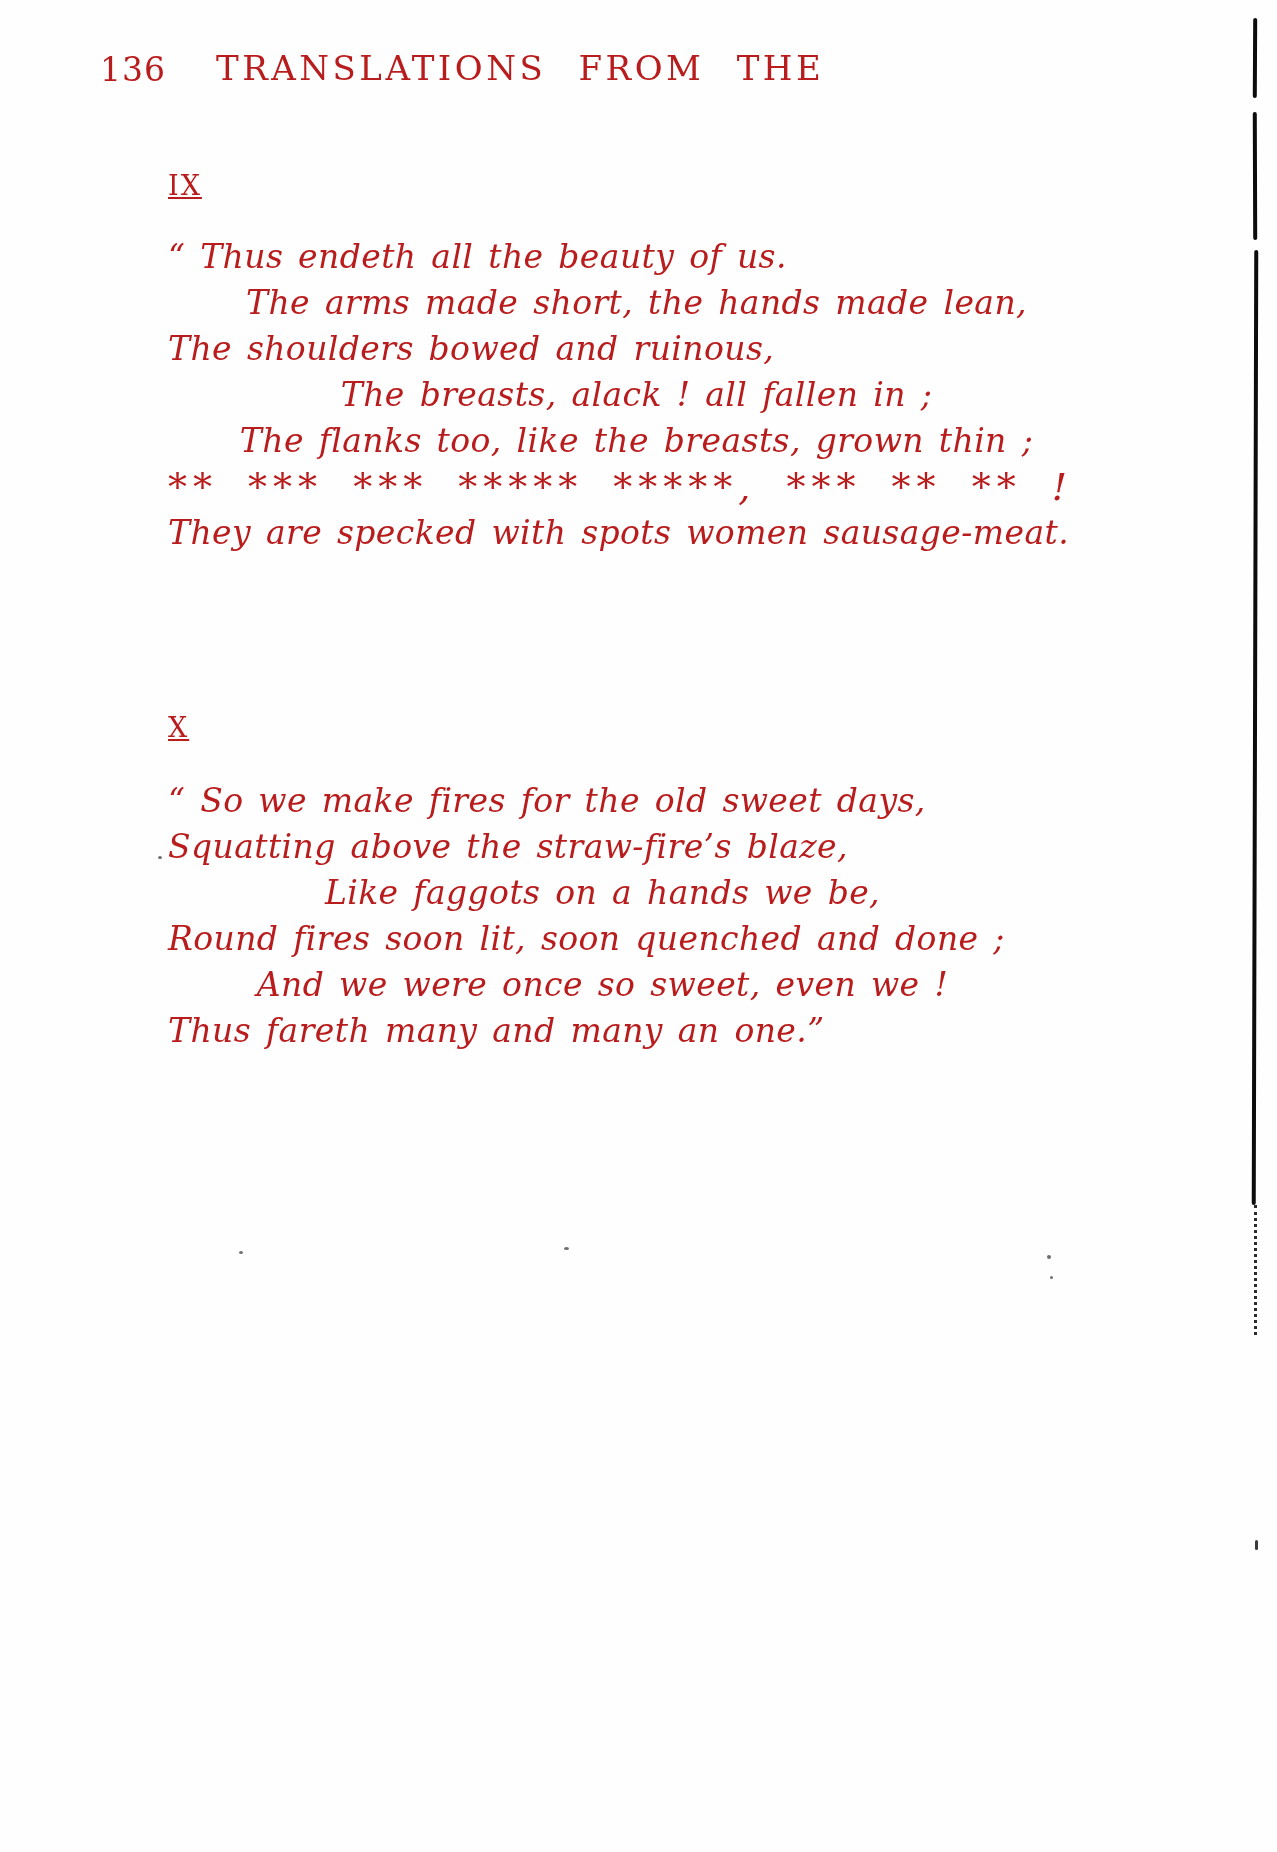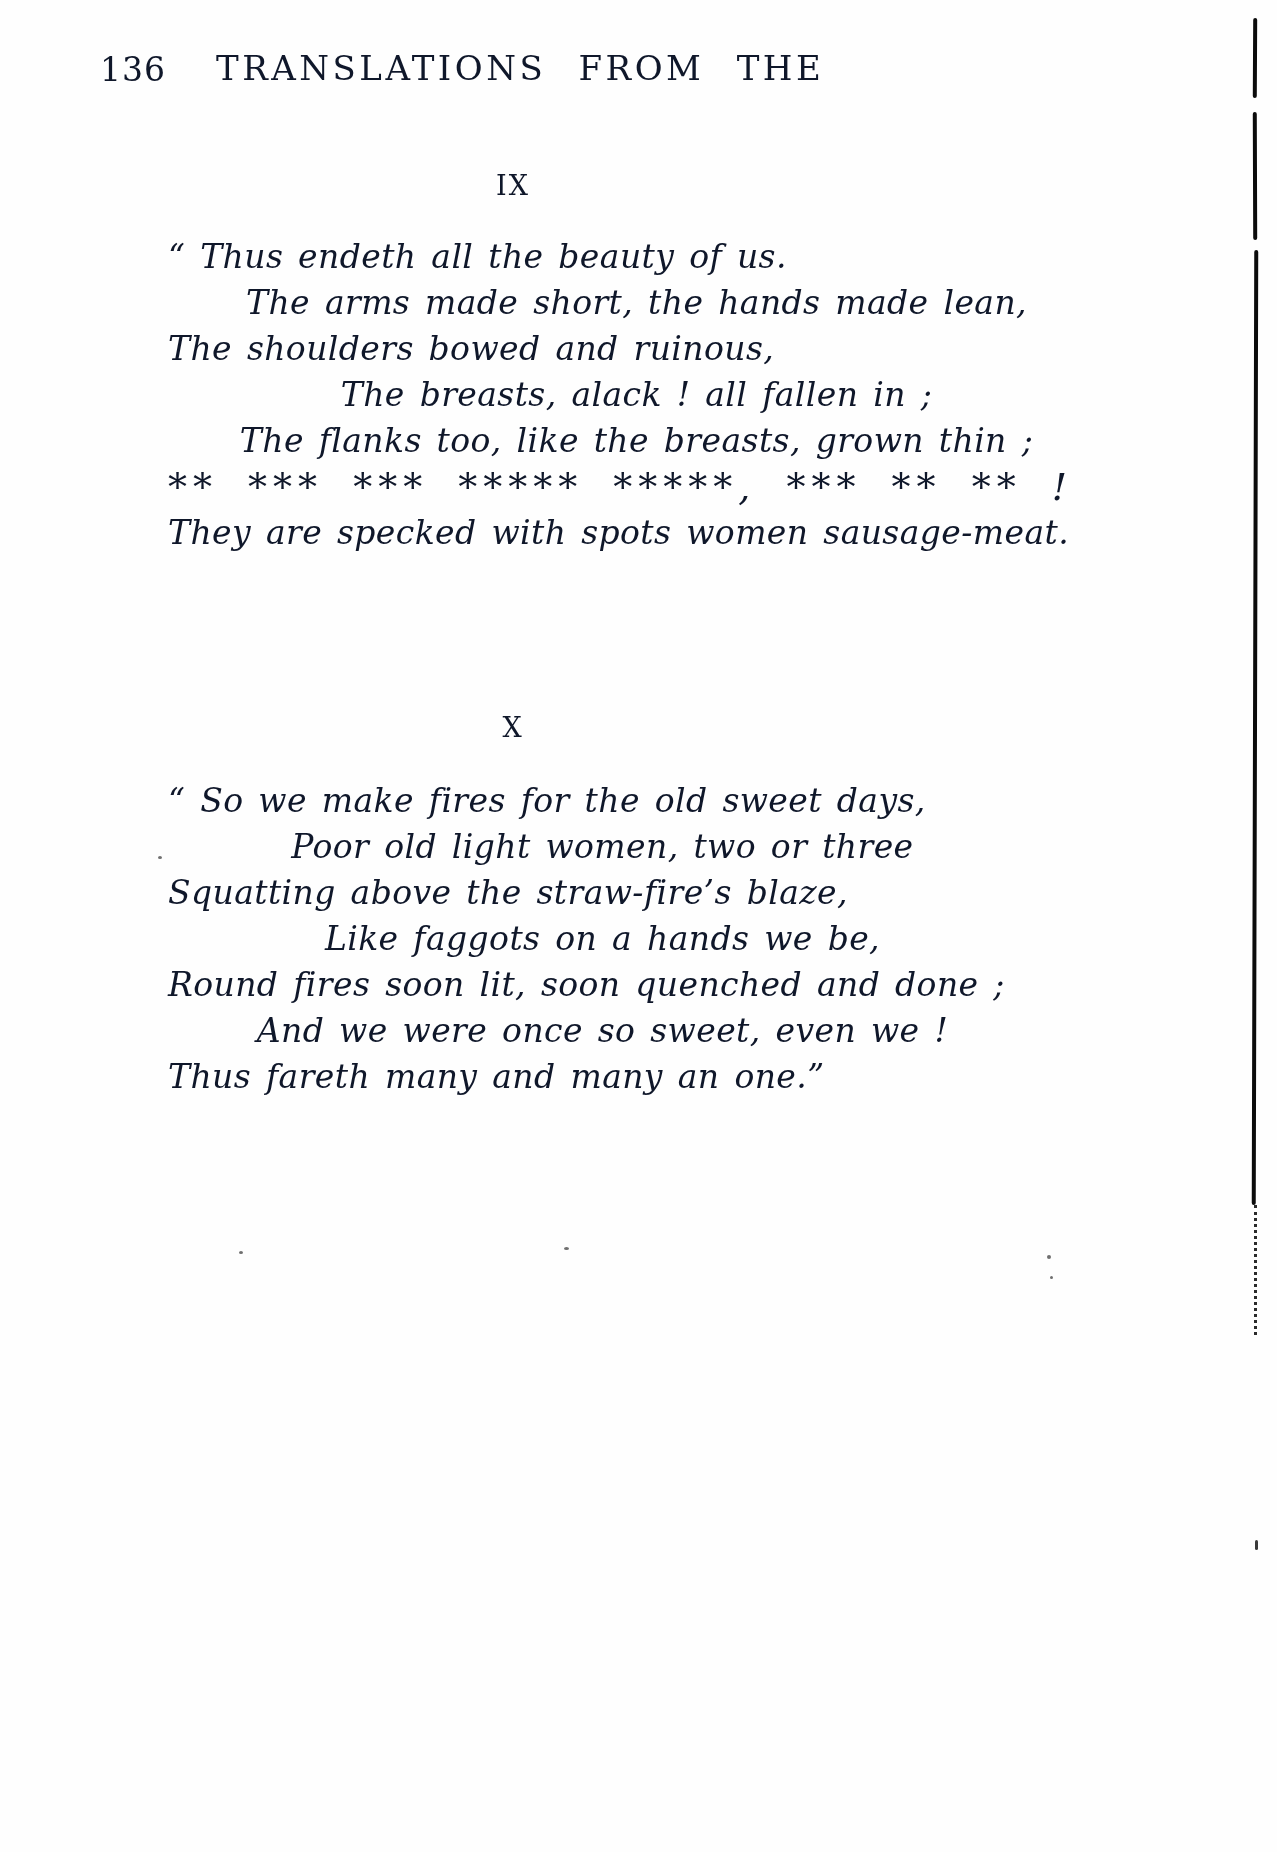--- a/index.html
+++ b/index.html
@@ -7,21 +7,21 @@
     padding: 0;
     background: #ffffff;
   }
   .page {
     position: relative;
     width: 1277px;
     height: 1852px;
     background: #fefefe;
     overflow: hidden;
     font-family: "DejaVu Serif", "Liberation Serif", serif;
-    color: #0f172a;
+    color: #b91c1c;
   }
 
   
   .page-number {
     position: absolute;
     left: 100px;
     top: 50px;
     font-size: 33px;
     letter-spacing: 1px;
   }
@@ -37,23 +37,23 @@
   
   .poem {
     position: absolute;
     left: 168px;
     top: 0;
     width: 690px;
   }
   .stanza-heading {
     position: absolute;
     width: 690px;
-    text-align: center;
     font-size: 27px;
     letter-spacing: 2px;
+    text-decoration: underline;
   }
   #heading-ix { top: 170px; }
   #heading-x  { top: 712px; }
 
   .stanza {
     position: absolute;
     left: 0;
     font-style: italic;
   }
   #stanza-ix { top: 234px; }
@@ -136,21 +136,20 @@
       <div class="poem-line indent">The breasts, alack ! all fallen in ;</div>
       <div class="poem-line indent">The flanks too, like the breasts, grown thin ;</div>
       <div class="poem-line censored">** *** *** ***** *****, *** ** ** !</div>
       <div class="poem-line">They are specked with spots women sausage-meat.</div>
     </div>
 
     <div id="heading-x" class="stanza-heading">X</div>
 
     <div id="stanza-x" class="stanza">
       <div class="poem-line">“ So we make fires for the old sweet days,</div>
-      <div class="poem-line indent">Poor old light women, two or three</div>
       <div class="poem-line">Squatting above the straw-fire’s blaze,</div>
       <div class="poem-line indent">Like faggots on a hands we be,</div>
       <div class="poem-line">Round fires soon lit, soon quenched and done ;</div>
       <div class="poem-line indent">And we were once so sweet, even we !</div>
       <div class="poem-line">Thus fareth many and many an one.”</div>
     </div>
 
   </div>
 
   <div id="edge-seg-1" class="edge-seg"></div>

